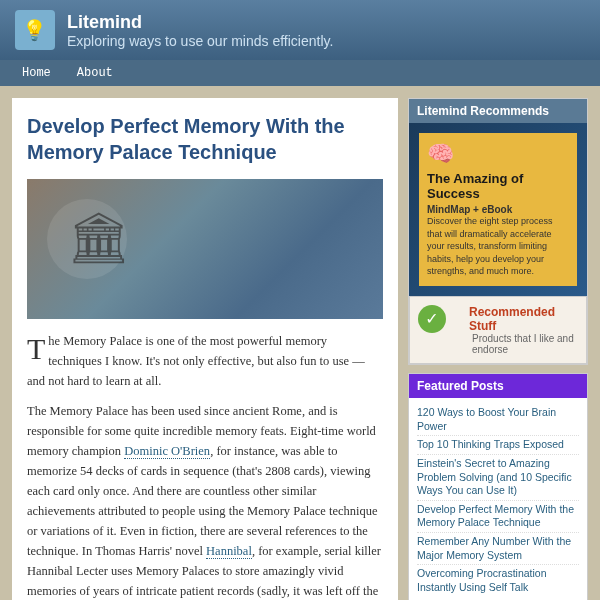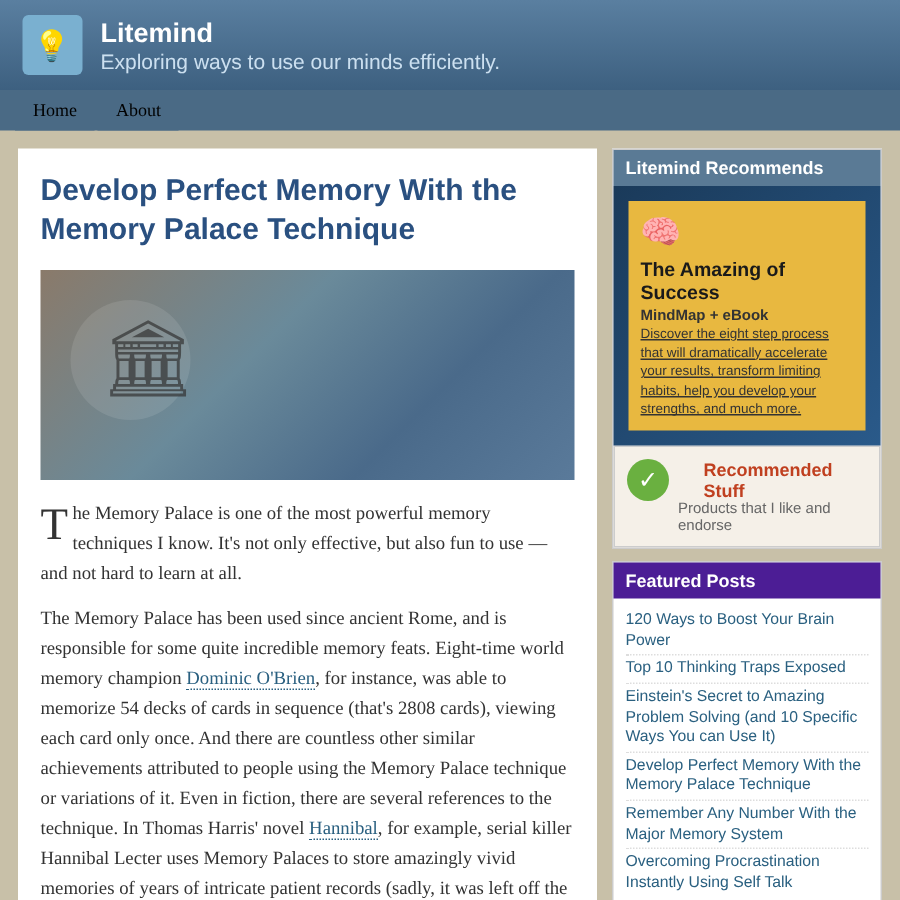--- a/index.html
+++ b/index.html
@@ -33,22 +33,22 @@
     }
 
     
     #nav {
       background: #4a6a85;
       display: flex;
       gap: 2px;
       padding: 0 10px;
     }
     .nav-item {
-      color: #000000;
-      font-family: Liberation Serif, serif;
+      color: #ffffff;
+      font-family: Liberation Mono, monospace;
       font-size: 12px;
       padding: 6px 12px;
       cursor: pointer;
       background: #4a6a85;
     }
 
     
     #content-wrapper {
       display: flex;
       gap: 0;
@@ -148,21 +148,20 @@
       font-size: 13px;
       font-weight: bold;
       color: #1a1a1a;
       margin-bottom: 3px;
     }
     #pillars-subtitle {
       font-size: 9px;
       font-family: Arial, sans-serif;
       color: #333;
       line-height: 1.4;
-      text-decoration: underline;
     }
     #pillars-brain-icon {
       font-size: 22px;
       margin-bottom: 4px;
     }
     #recommended-stuff-box {
       background: #f5f0e8;
       border: 1px solid #ccc;
       padding: 8px;
       margin: 0 0 0 0;
@@ -183,29 +182,30 @@
       font-family: Arial, sans-serif;
       font-size: 12px;
       color: #c04020;
       font-weight: bold;
       padding-left: 17px;
     }
     #recommended-text-block p {
       font-family: Arial, sans-serif;
       font-size: 10px;
       color: #666;
+      margin-left: 20px;
     }
 
     
     #featured-posts {
       background: #fff;
       border: 1px solid #ccc;
     }
     #featured-posts-header {
-      background: #4c1d95;
+      background: #6d28d9;
       color: #fff;
       font-family: Arial, sans-serif;
       font-size: 12px;
       font-weight: bold;
       padding: 5px 8px;
     }
     #featured-posts-list {
       padding: 6px 8px;
     }
     .featured-post-item {

